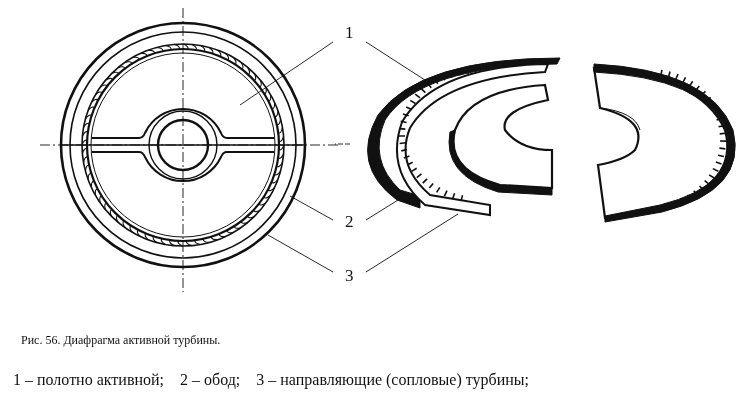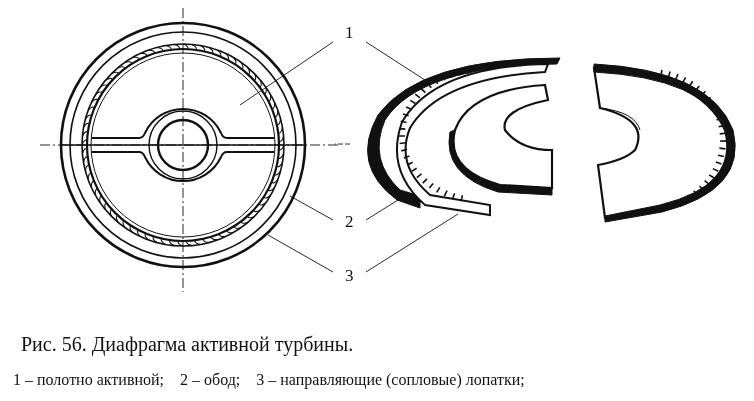--- a/index.html
+++ b/index.html
@@ -1,19 +1,19 @@
 <!DOCTYPE html>
 <html><head>
 <meta charset="utf-8">
 <style>
   html, body { margin: 0; padding: 0; background: #ffffff; }
   body { width: 754px; height: 401px; position: relative; overflow: hidden; font-family: "Liberation Serif", serif; color: #111; }
   .figure { position: absolute; left: 0; top: 0; width: 754px; height: 320px; }
   .label { position: absolute; font-size: 17px; line-height: 1; }
-  .caption { position: absolute; left: 21px; top: 334px; font-size: 20px; line-height: 1; white-space: nowrap; }
+  .caption { position: absolute; left: 21px; top: 334px; font-size: 12px; line-height: 1; white-space: nowrap; }
   .legend { position: absolute; left: 13px; top: 372px; font-size: 16px; line-height: 1; white-space: nowrap; }
   .legend span.sep { display: inline-block; width: 12px; }
 </style>
 </head>
 <body>
 
 <div class="figure">
   <svg width="754" height="320" viewBox="0 0 754 320" xmlns="http://www.w3.org/2000/svg">
 
     <g fill="none" stroke="#111">
@@ -195,14 +195,14 @@
   <div class="label" style="left:345px; top:24px;">1</div>
   <div class="label" style="left:345px; top:213px;">2</div>
   <div class="label" style="left:345px; top:267px;">3</div>
 </div>
 
 <div class="caption">Рис. 56. Диафрагма активной турбины.</div>
 
 <div class="legend">
   <span><span>1</span> <span>–</span> <span>полотно активной;</span></span><span class="sep"></span>
   <span><span>2</span> <span>–</span> <span>обод;</span></span><span class="sep"></span>
-  <span><span>3</span> <span>–</span> <span>направляющие (сопловые) лопатки;</span></span>
+  <span><span>3</span> <span>–</span> <span>направляющие (сопловые) турбины;</span></span>
 </div>
 
 </body></html>

